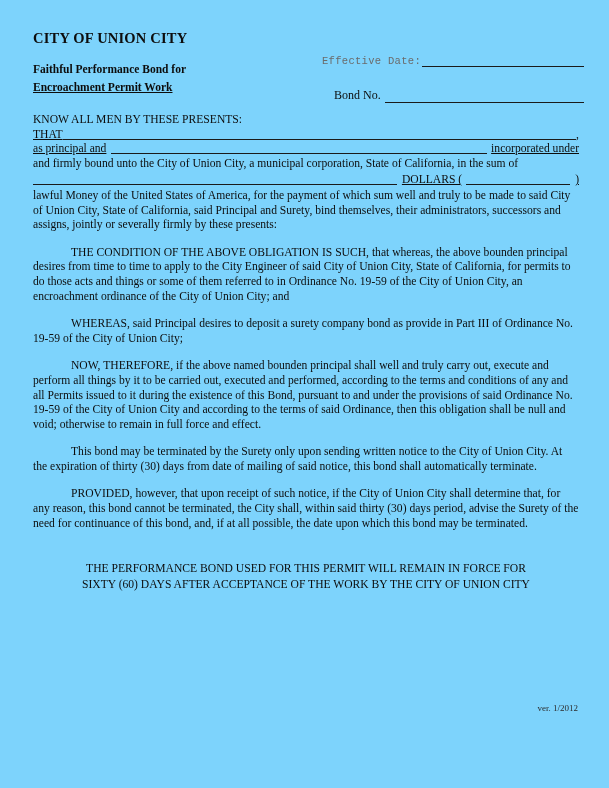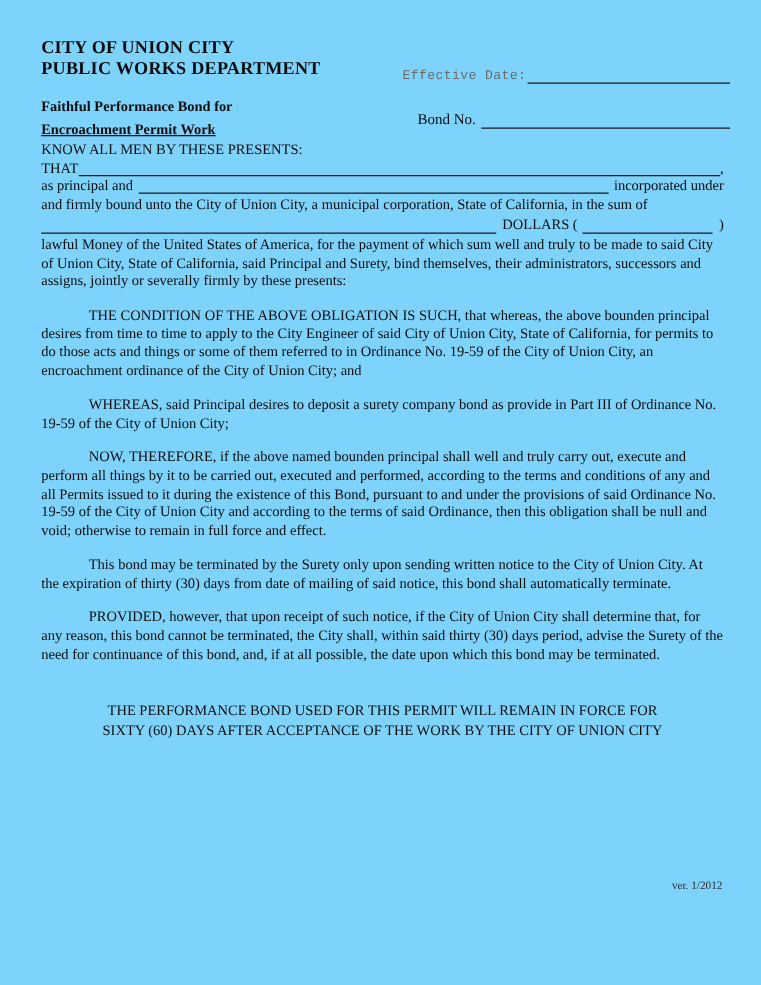--- a/index.html
+++ b/index.html
@@ -91,23 +91,24 @@
     left: 33px;
     top: 113px;
     width: 546px;
     font-size: 11.6px;
     line-height: 14.6px;
   }
   .know { }
 
   .fillrow {
     display: flex;
-    align-items: center;
+    align-items: flex-start;
     width: 100%;
     line-height: 14.6px;
+    text-decoration: underline;
   }
   .fillrow .txt { white-space: pre; }
   .rule {
     border-bottom: 1.1px solid #1a1a1a;
     height: 11px;
   }
   .rule.grow { flex: 1; }
 
   .plain { white-space: normal; }
 
@@ -141,21 +142,20 @@
     color: #2b2b2b;
   }
 </style>
 </head>
 <body>
 
 <div class="page">
 
   <div class="hdr-block">
     <div class="org-line">CITY OF UNION CITY</div>
-    <div class="org-line">PUBLIC WORKS DEPARTMENT</div>
     <div class="form-title">Faithful Performance Bond for</div>
     <div><span class="form-sub">Encroachment Permit Work</span></div>
   </div>
 
   <div class="eff-row">
     <span class="eff-label">Effective Date:</span>
     <span class="eff-rule"></span>
   </div>
 
   <div class="bond-row">

